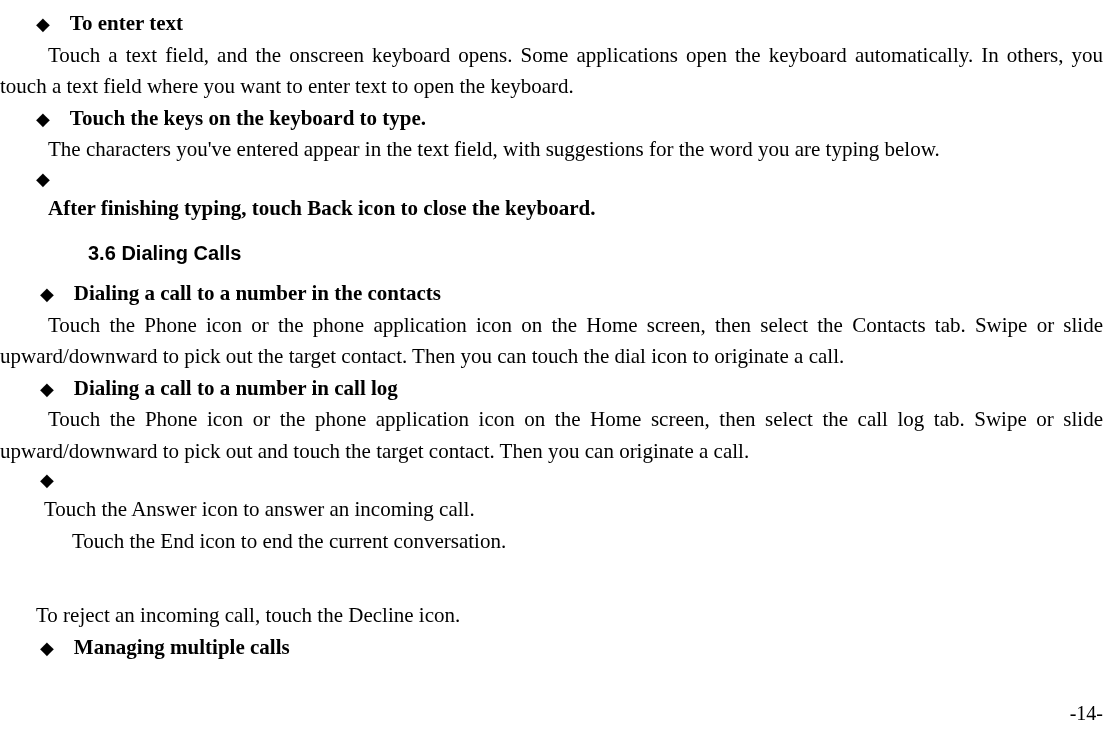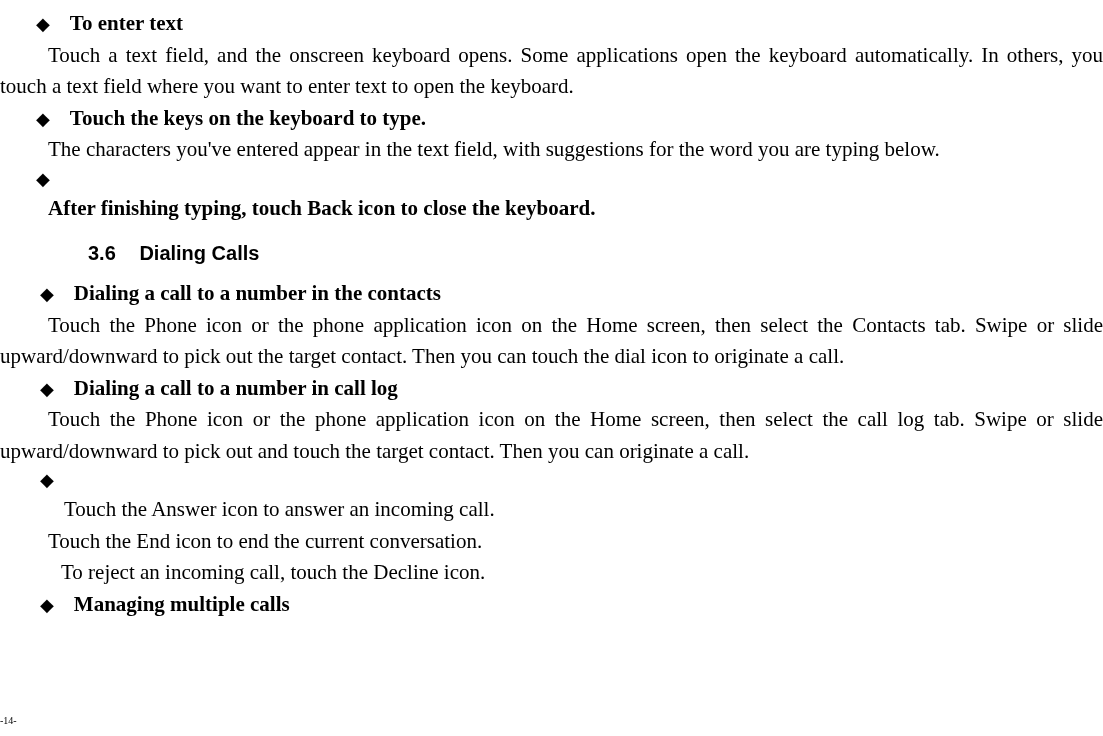--- a/index.html
+++ b/index.html
@@ -44,25 +44,24 @@
       text-indent: 48px;
     }
     .section-heading {
       padding-left: 88px;
       font-family: Arial, Helvetica, sans-serif;
       font-size: 20px;
       font-weight: bold;
       margin: 14px 0 10px 0;
     }
     .section-heading .num {
-      margin-right: 18px;
     }
     .page-num {
-      text-align: left;
-      font-size: 10px;
+      text-align: right;
+      font-size: 20px;
       position: absolute;
       bottom: 8px;
       width: 100%;
     }
   </style>
 </head>
 <body>
 
 <div class="content">
 
@@ -98,23 +97,23 @@
 
   <div class="bullet-line-indent">
     <span class="diamond">◆</span>
     <span class="bold">Dialing a call to a number in call log</span>
   </div>
   <p class="body-text indented-body">Touch the Phone icon or the phone application icon on the Home screen, then select the call log tab. Swipe or slide upward/downward to pick out and touch the target contact. Then you can originate a call.</p>
 
   <div class="bullet-line-indent">
     <span class="diamond">◆</span>
   </div>
-  <p class="body-text" style="padding-left:64px;">Touch the Answer icon to answer an incoming call.</p>
-  <p class="body-text" style="padding-left:48px;">Touch the End icon to end the current conversation.</p>
-  <p class="body-text" style="padding-left:61px;">To reject an incoming call, touch the Decline icon.</p>
+  <p class="body-text" style="padding-left:44px;">Touch the Answer icon to answer an incoming call.</p>
+  <p class="body-text" style="padding-left:72px;">Touch the End icon to end the current conversation.</p>
+  <p class="body-text" style="padding-left:36px;margin-top:43px;">To reject an incoming call, touch the Decline icon.</p>
 
   <div class="bullet-line-indent">
     <span class="diamond">◆</span>
     <span class="bold">Managing multiple calls</span>
   </div>
 
 </div>
 
 <div class="page-num">-14-</div>
 

